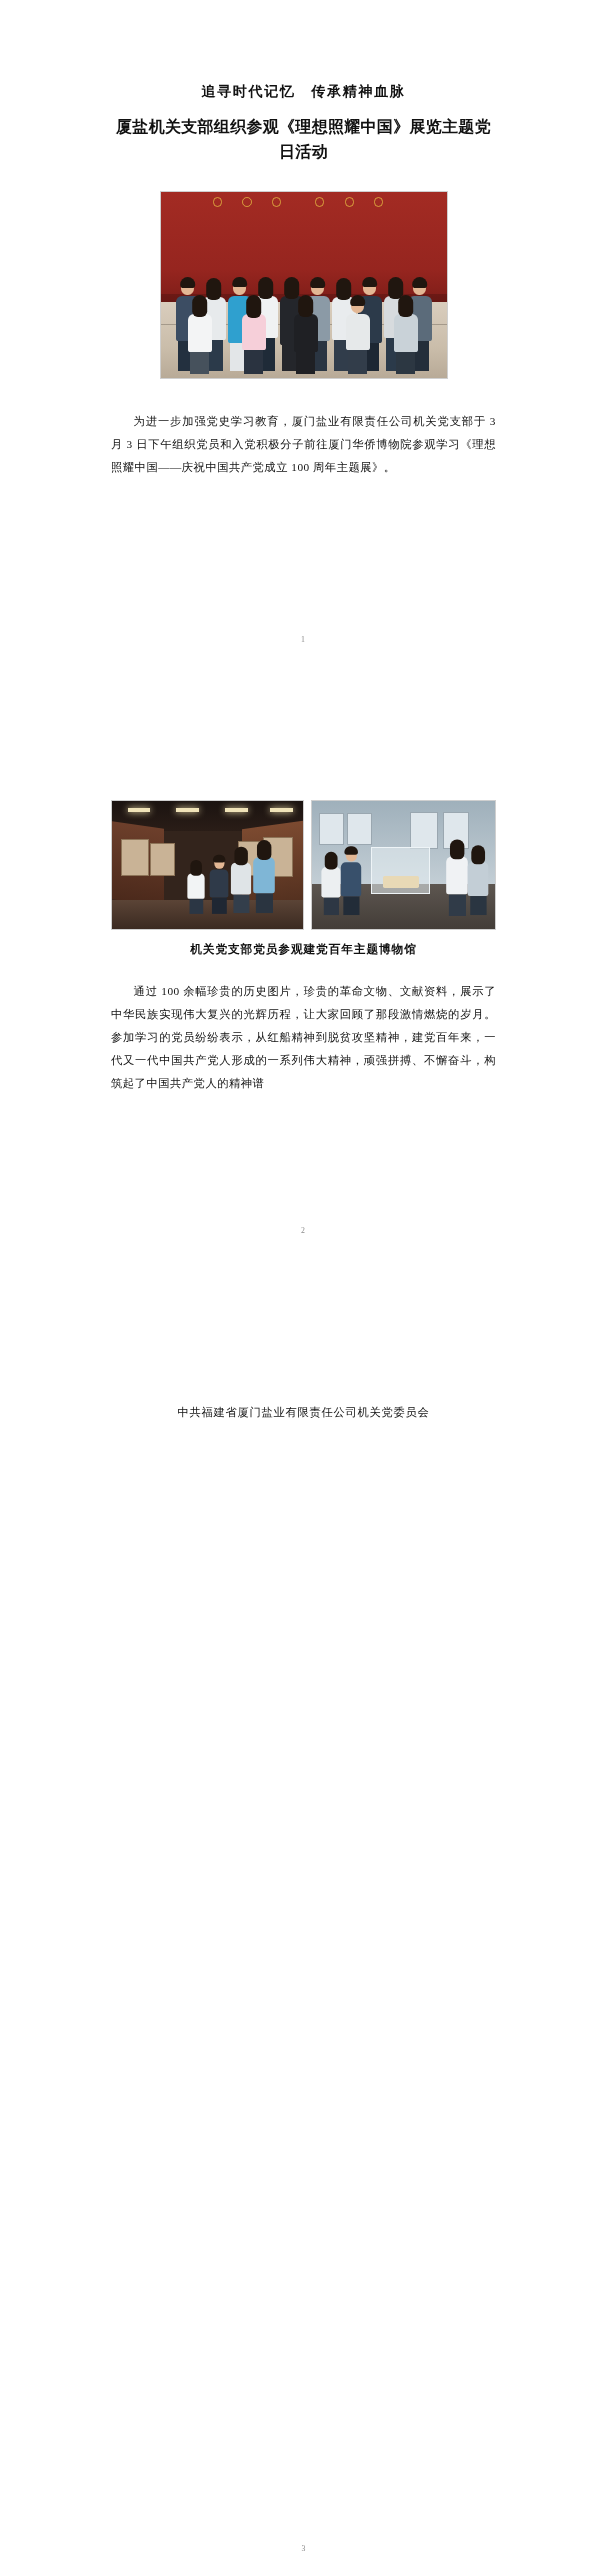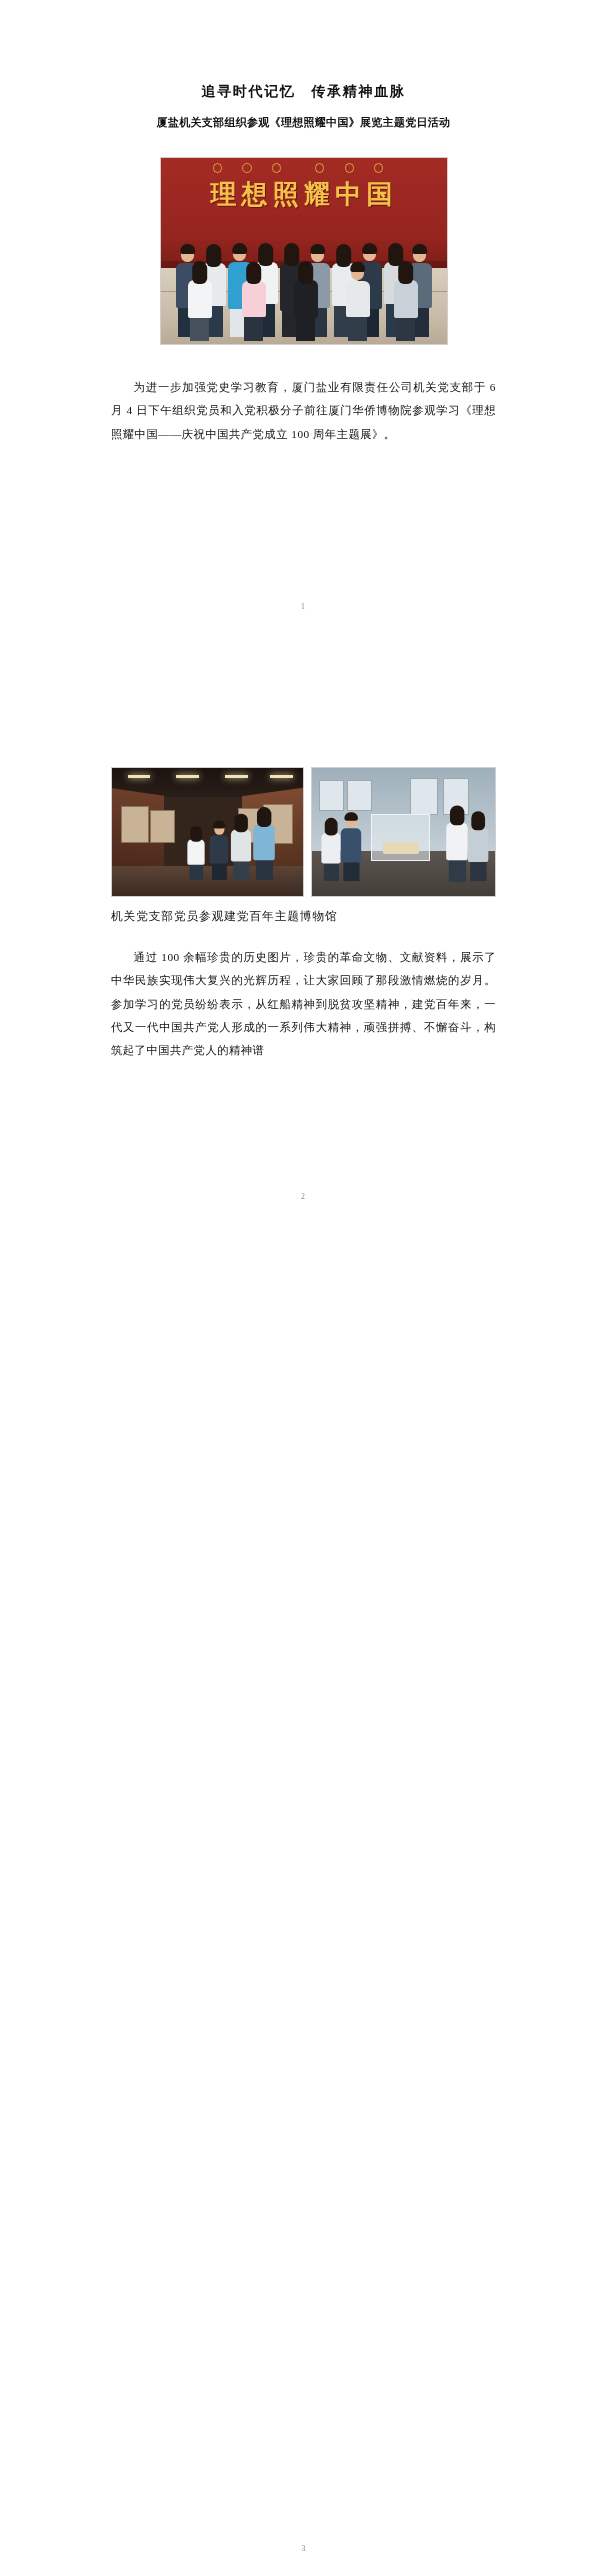--- a/index.html
+++ b/index.html
@@ -28,21 +28,21 @@
   h1.doc-title {
     font-size: 14px;
     font-weight: bold;
     text-align: center;
     letter-spacing: 1.7px;
     margin: 0 0 12px 0;
     line-height: 1.4;
     font-family: "Liberation Serif", "DejaVu Serif", serif;
   }
   .doc-subtitle {
-    font-size: 11px;
+    font-size: 16px;
     font-weight: bold;
     text-align: center;
     line-height: 1.6;
     letter-spacing: 0.3px;
     margin: 0 0 26px 0;
   }
   .para {
     font-size: 11.3px;
     line-height: 2.05;
     text-align: justify;
@@ -237,21 +237,22 @@
     background: #e8d9b6;
     border-radius: 1.7px;
   }
   .frame {
     position: absolute;
     background: #dfe7ec;
     border: 0.9px solid #9aa7b0;
   }
   .caption {
     font-size: 11.7px;
-    font-weight: normal;
+    font-weight: bold;
+    text-align: center;
     letter-spacing: 0.9px;
     margin: 12px 0 22.6px 0;
   }
   .spacer-lg { height: 130px; }
   .spacer-md { height: 104px; }
   .pagenum {
     font-size: 7.8px;
     color: #8a8a8a;
     text-align: center;
     letter-spacing: 0.9px;
@@ -287,21 +288,20 @@
     <div class="photo-main figure">
       <div class="ph-wall">
         <div class="ph-dots">
           <i style="left:0;"></i>
             <i style="left:29.5px;"></i>
             <i style="left:59px;"></i>
           <i style="left:102px;"></i>
             <i style="left:132px;"></i>
             <i style="left:161px;"></i>
         </div>
-        <div class="ph-banner">理想照耀中国</div>
       </div>
       <div class="ph-floor"></div>
       <div class="people">
 
         <div class="person" style="left:14px;">
           <div class="head">
               <span class="hair"></span>
             </div>
           <div class="body" style="height:45px;background:#3c4d63;"></div>
           <div class="legs" style="height:29.5px;background:#23303f;"></div>
@@ -401,21 +401,21 @@
         <div class="person" style="left:232px;bottom:-3.5px;">
           <div class="head">
               <span class="hair long"></span>
             </div>
           <div class="body" style="height:38px;background:#c9d2d8;"></div>
           <div class="legs" style="height:22.6px;background:#2c3742;"></div>
         </div>
       </div>
     </div>
 
-    <p class="para">为进一步加强党史学习教育，厦门盐业有限责任公司机关党支部于 6 月 4 日下午组织党员和入党积极分子前往厦门华侨博物院参观学习《理想照耀中国——庆祝中国共产党成立 100 周年主题展》。</p>
+    <p class="para">为进一步加强党史学习教育，厦门盐业有限责任公司机关党支部于 3 月 3 日下午组织党员和入党积极分子前往厦门华侨博物院参观学习《理想照耀中国——庆祝中国共产党成立 100 周年主题展》。</p>
 
     <div class="pagenum-block">
       <div class="spacer-lg"></div>
       <div class="pagenum">1</div>
       <div class="spacer-lg"></div>
     </div>
 
 
     <div class="photo-pair">
       <div class="photo-l">
@@ -511,19 +511,20 @@
     <p class="para">通过 100 余幅珍贵的历史图片，珍贵的革命文物、文献资料，展示了中华民族实现伟大复兴的光辉历程，让大家回顾了那段激情燃烧的岁月。参加学习的党员纷纷表示，从红船精神到脱贫攻坚精神，建党百年来，一代又一代中国共产党人形成的一系列伟大精神，顽强拼搏、不懈奋斗，构筑起了中国共产党人的精神谱</p>
 
     <div class="pagenum-block">
       <div class="spacer-md"></div>
       <div class="pagenum">2</div>
       <div class="spacer-lg"></div>
     </div>
 
 
     <div class="signature">
+      <div>中共福建省厦门盐业有限责任公司机关党委员会</div>
     </div>
 
   </div>
 
   <div class="footer-pagenum">3</div>
 </div>
 
 
 </body></html>

